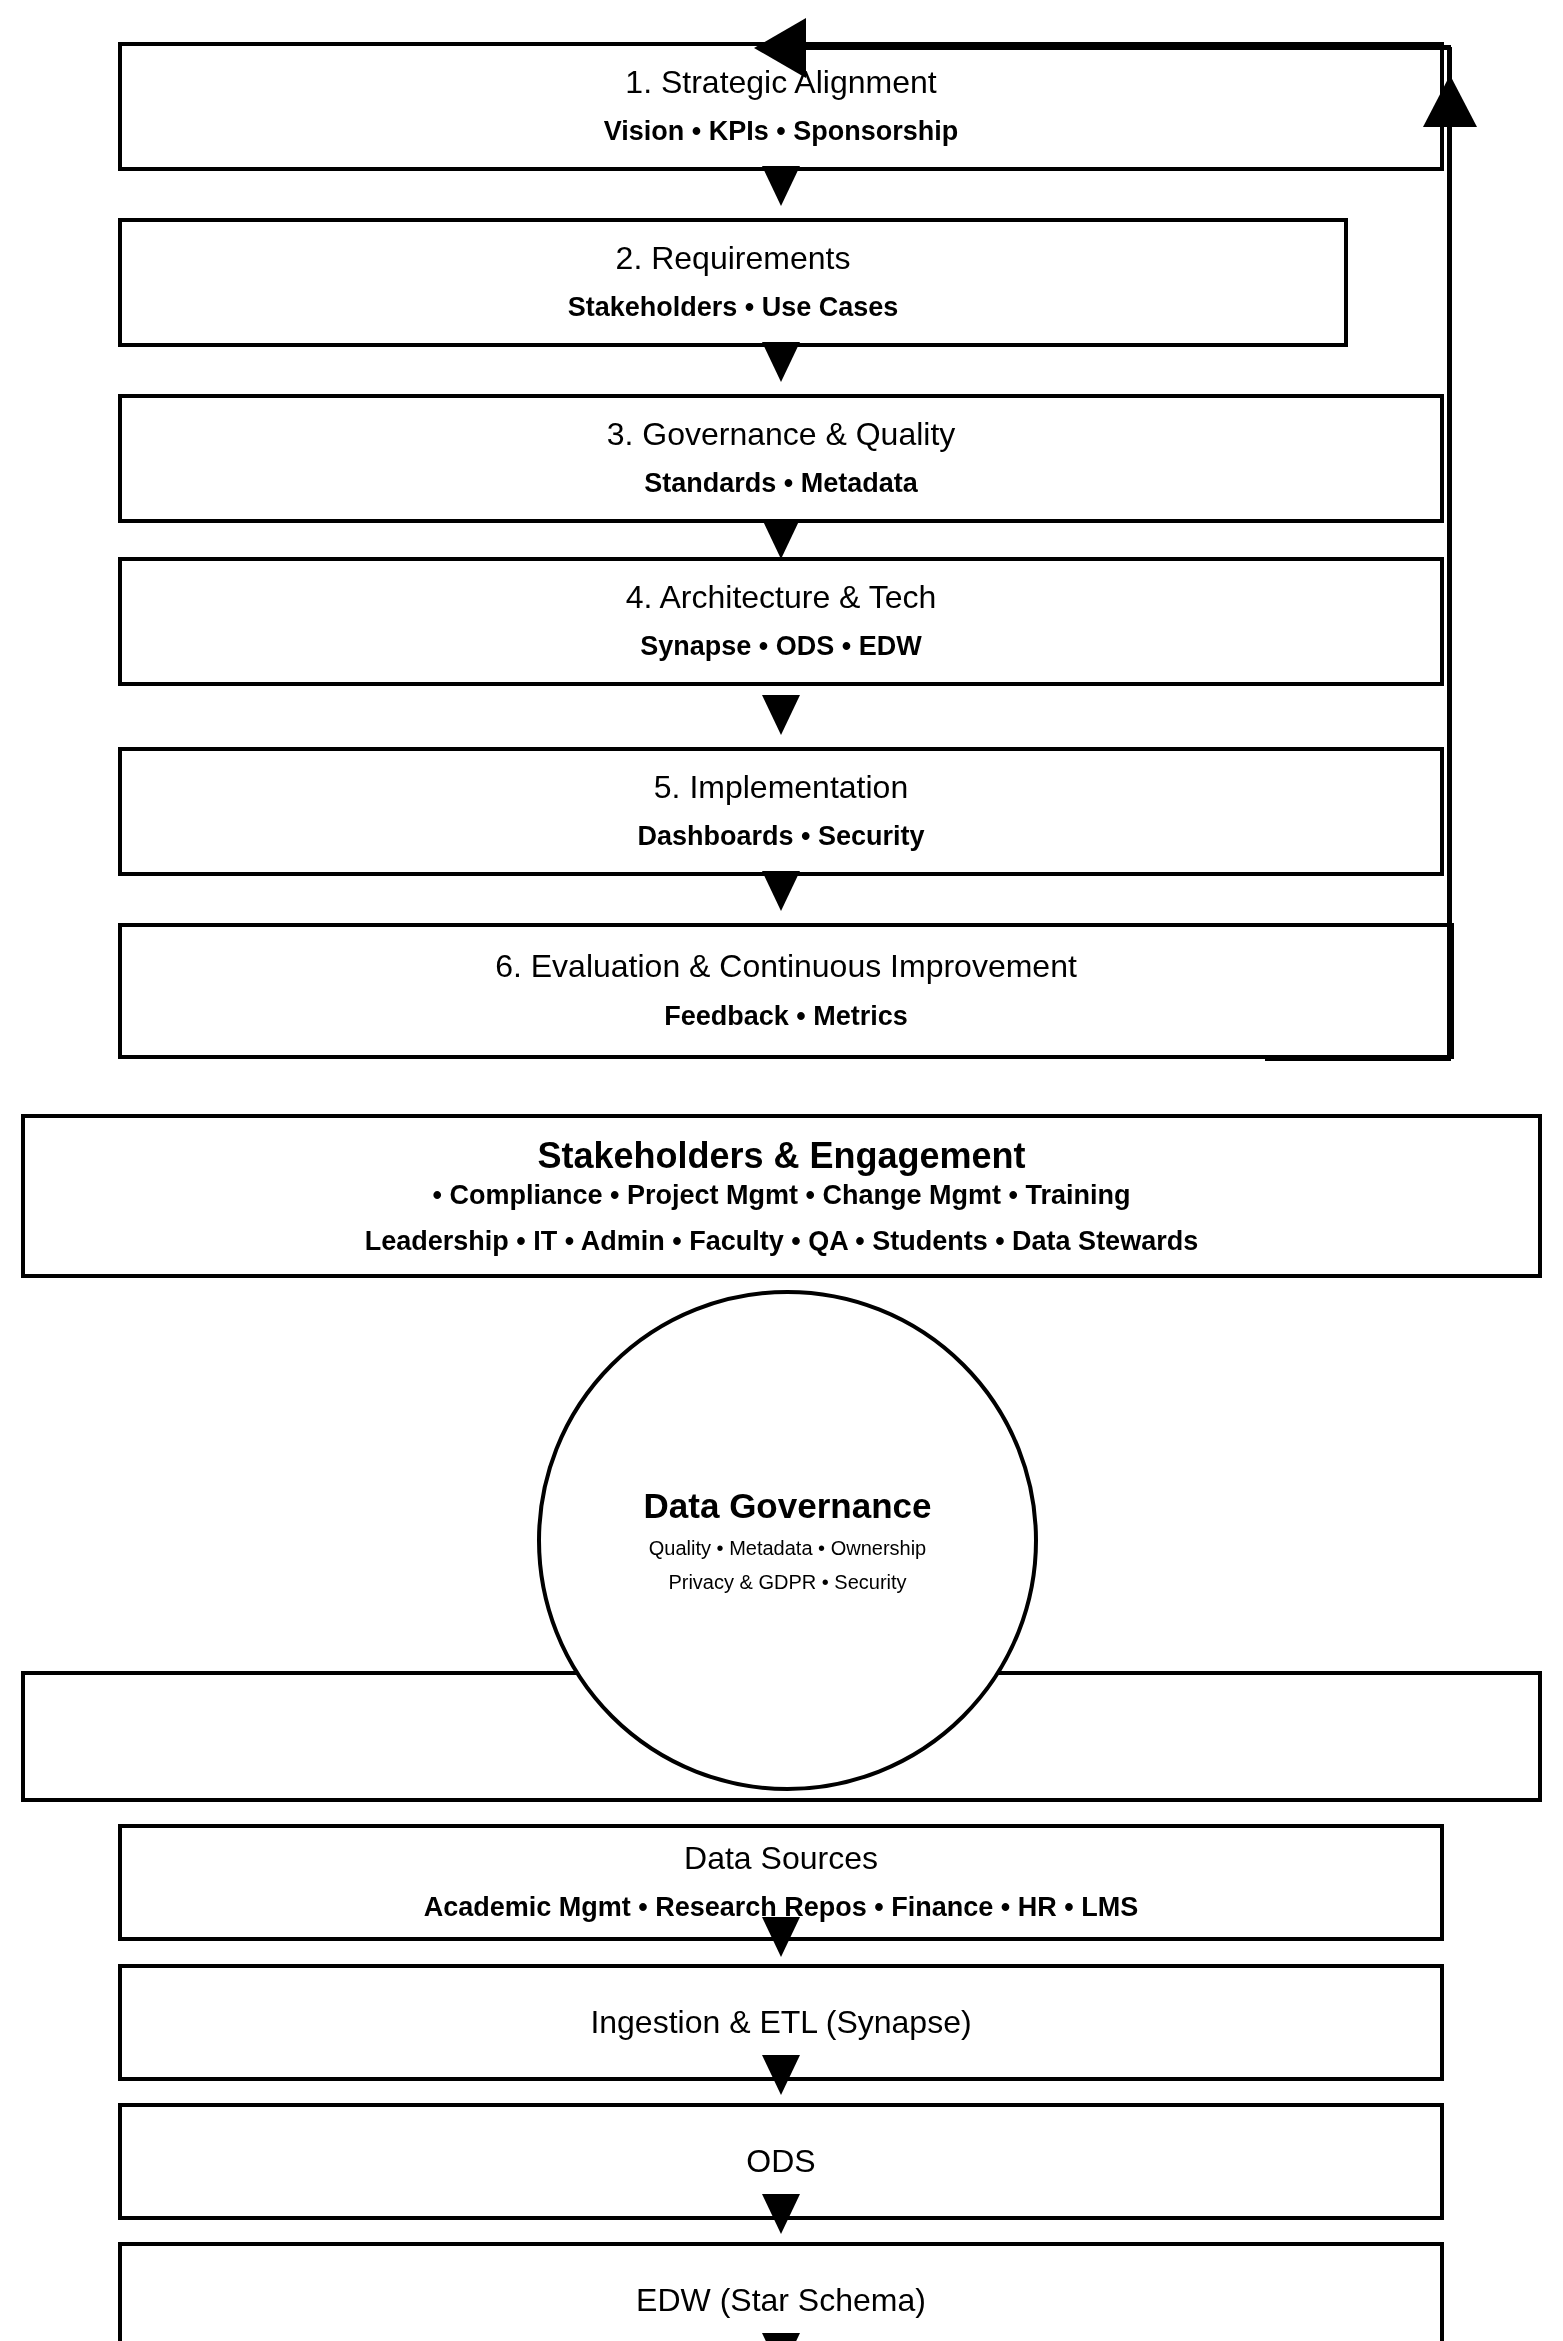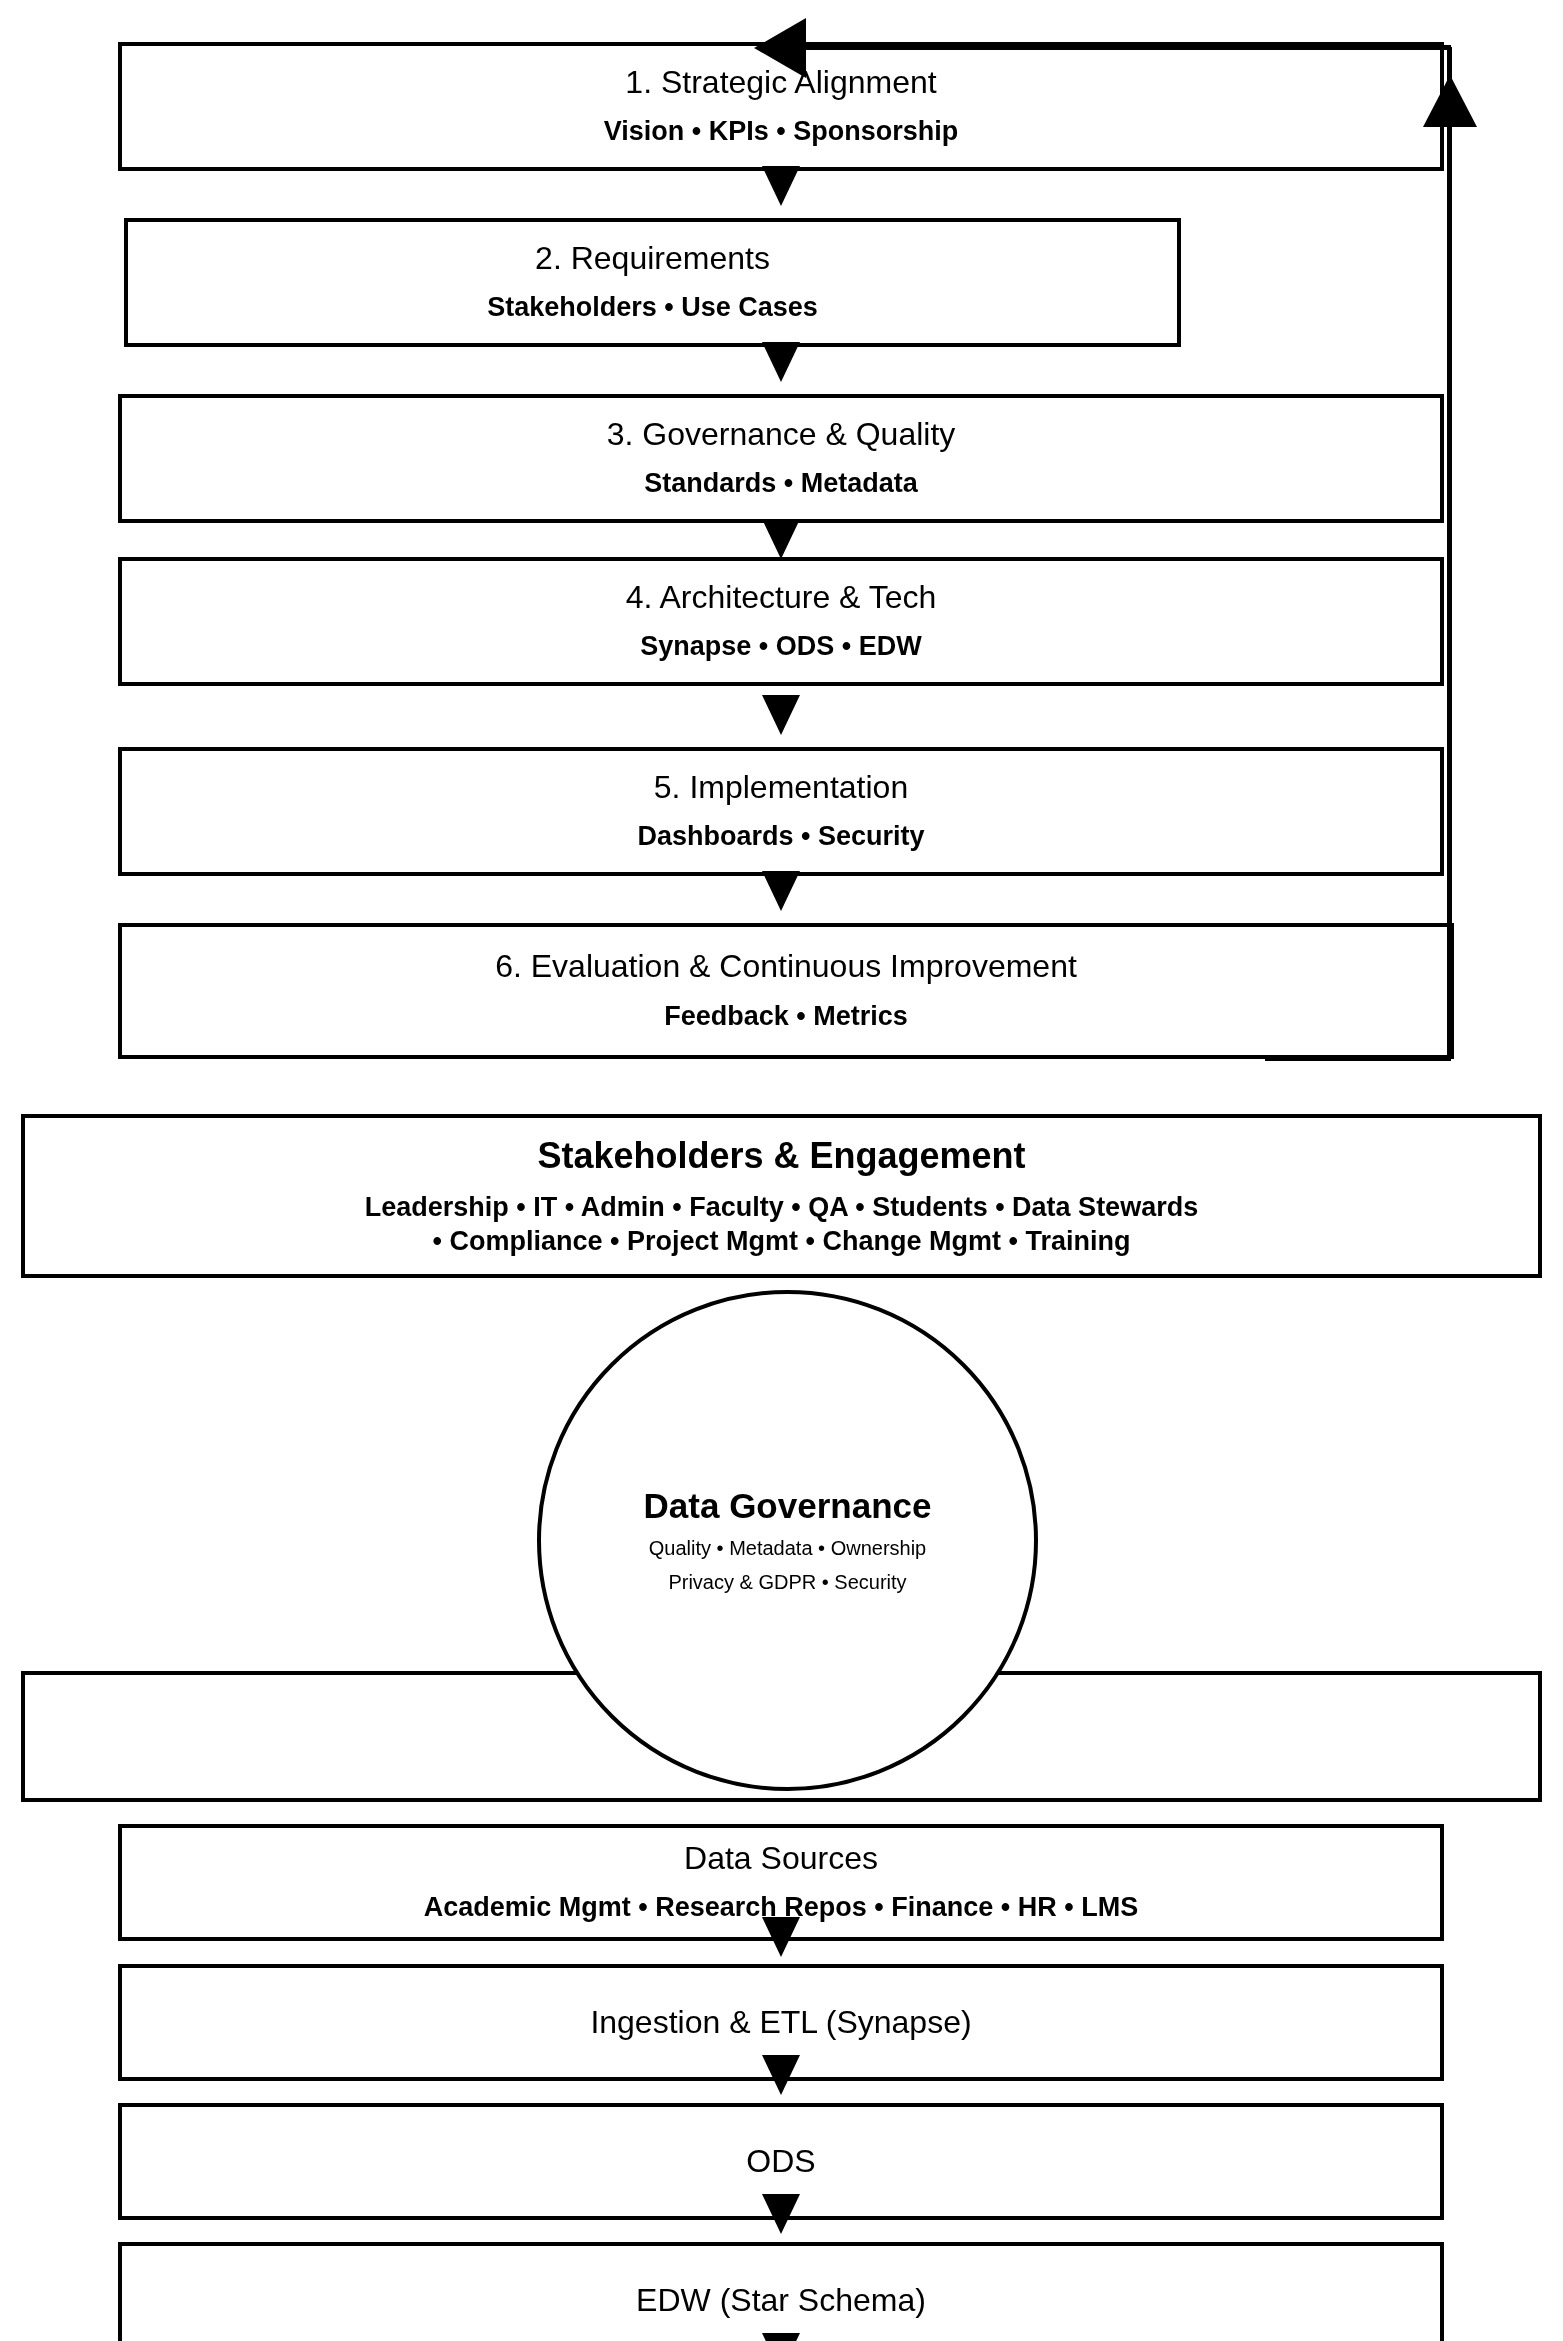--- a/index.html
+++ b/index.html
@@ -129,21 +129,21 @@
   <div class="line-h" style="left:1265px; top:1056px; width:186px;"></div>
   <div class="arrow-left" style="left:754px; top:18px;"></div>
   <div class="arrow-up" style="left:1423px; top:75px;"></div>
 
   <div class="box has-sub" style="left:118px; top:42px; width:1326px; height:129px;">
     <div class="title">1. Strategic Alignment</div>
     <div class="subtitle">Vision • KPIs • Sponsorship</div>
   </div>
   <div class="arrow-down" style="left:762px; top:166px;"></div>
 
-  <div class="box has-sub" style="left:124px; top:218px; width:1057px; height:129px;">
+  <div class="box has-sub" style="left:118px; top:218px; width:1230px; height:129px;">
     <div class="title">2. Requirements</div>
     <div class="subtitle">Stakeholders • Use Cases</div>
   </div>
   <div class="arrow-down" style="left:762px; top:342px;"></div>
 
   <div class="box has-sub" style="left:118px; top:394px; width:1326px; height:129px;">
     <div class="title">3. Governance &amp; Quality</div>
     <div class="subtitle">Standards • Metadata</div>
   </div>
   <div class="arrow-down" style="left:762px; top:519px;"></div>
@@ -160,22 +160,22 @@
   </div>
   <div class="arrow-down" style="left:762px; top:871px;"></div>
 
   <div class="box has-sub" style="left:118px; top:923px; width:1336px; height:136px;">
     <div class="title">6. Evaluation &amp; Continuous Improvement</div>
     <div class="subtitle">Feedback • Metrics</div>
   </div>
 
   <div class="box banner" style="left:21px; top:1114px; width:1521px; height:164px;">
     <div class="title">Stakeholders &amp; Engagement</div>
+    <div class="subtitle l2">• Compliance • Project Mgmt • Change Mgmt • Training</div>
     <div class="subtitle">Leadership • IT • Admin • Faculty • QA • Students • Data Stewards</div>
-    <div class="subtitle l2">• Compliance • Project Mgmt • Change Mgmt • Training</div>
   </div>
 
   <div class="circle" style="left:537px; top:1290px; width:501px; height:501px;">
     <div class="c-title">Data Governance</div>
     <div class="c-line">Quality • Metadata • Ownership</div>
     <div class="c-line">Privacy &amp; GDPR • Security</div>
   </div>
 
   <div class="box banner" style="left:21px; top:1671px; width:1521px; height:131px;">
     <div class="title">Data Pipeline</div>

